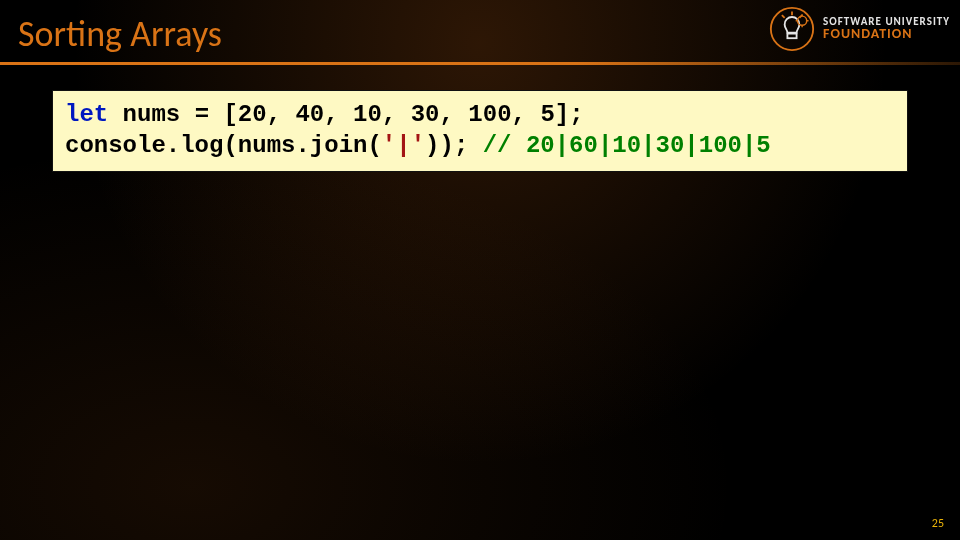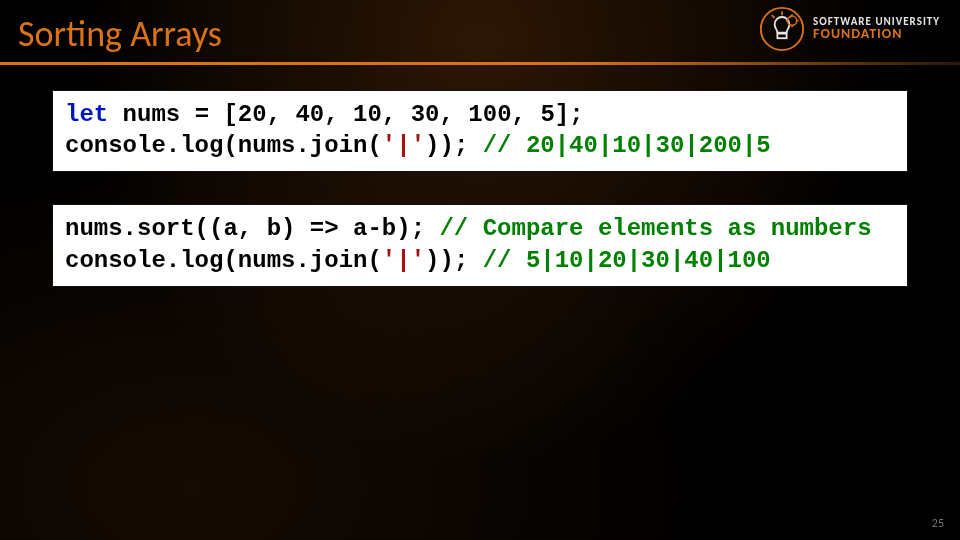--- a/index.html
+++ b/index.html
@@ -27,21 +27,21 @@
     position: absolute;
     top: 12px;
     left: 18px;
     font-size: 36px;
     font-weight: 400;
     color: #d97316;
   }
   .logo {
     position: absolute;
     top: 6px;
-    right: 20px;
+    right: 10px;
     display: flex;
     align-items: center;
     gap: 8px;
   }
   .logo-icon {
     width: 46px;
     height: 46px;
   }
   .logo-text {
     display: flex;
@@ -55,40 +55,40 @@
   .content {
     position: absolute;
     top: 90px;
     left: 52px;
     right: 52px;
     display: flex;
     flex-direction: column;
     gap: 32px;
   }
   .code-box {
-    background: #ffffff;
+    background: #fef9c3;
     color: #000;
     border: 1px solid #111;
     padding: 8px 12px 10px 12px;
     font-family: Consolas, "Courier New", monospace;
     font-size: 24px;
     font-weight: 700;
     line-height: 1.3;
     white-space: pre;
   }
   .tok-kw   { color: #0018c0; }
   .tok-num  { color: #000; }
   .tok-str  { color: #a31515; }
   .tok-cmt  { color: #008000; }
   .page-num {
     position: absolute;
     bottom: 10px;
     right: 16px;
     font-size: 12px;
-    color: #737373;
+    color: #eab308;
     font-family: Calibri, sans-serif;
   }
 </style>
 </head>
 <body>
 
 <div class="header-line"></div>
 
 <div class="title">Sorting Arrays</div>
 
@@ -113,18 +113,16 @@
     </svg>
   </span>
   <span class="logo-text">
     <span class="l1">SOFTWARE UNIVERSITY</span>
     <span class="l2">FOUNDATION</span>
   </span>
 </div>
 
 <div class="content">
   <div class="code-box"><span class="tok-kw">let</span><span> nums = [</span><span class="tok-num">20</span><span>, </span><span class="tok-num">40</span><span>, </span><span class="tok-num">10</span><span>, </span><span class="tok-num">30</span><span>, </span><span class="tok-num">100</span><span>, </span><span class="tok-num">5</span><span>];
-</span><span>console.log(nums.join(</span><span class="tok-str">'|'</span><span>)); </span><span class="tok-cmt">// 20|40|10|30|200|5</span></div>
-  <div class="code-box"><span>nums.sort((a, b) =&gt; a-b); </span><span class="tok-cmt">// Compare elements as numbers</span><span>
-console.log(nums.join(</span><span class="tok-str">'|'</span><span>)); </span><span class="tok-cmt">// 5|10|20|30|40|100</span></div>
+</span><span>console.log(nums.join(</span><span class="tok-str">'|'</span><span>)); </span><span class="tok-cmt">// 20|60|10|30|100|5</span></div>
 </div>
 
 <div class="page-num">25</div>
 
 </body></html>

